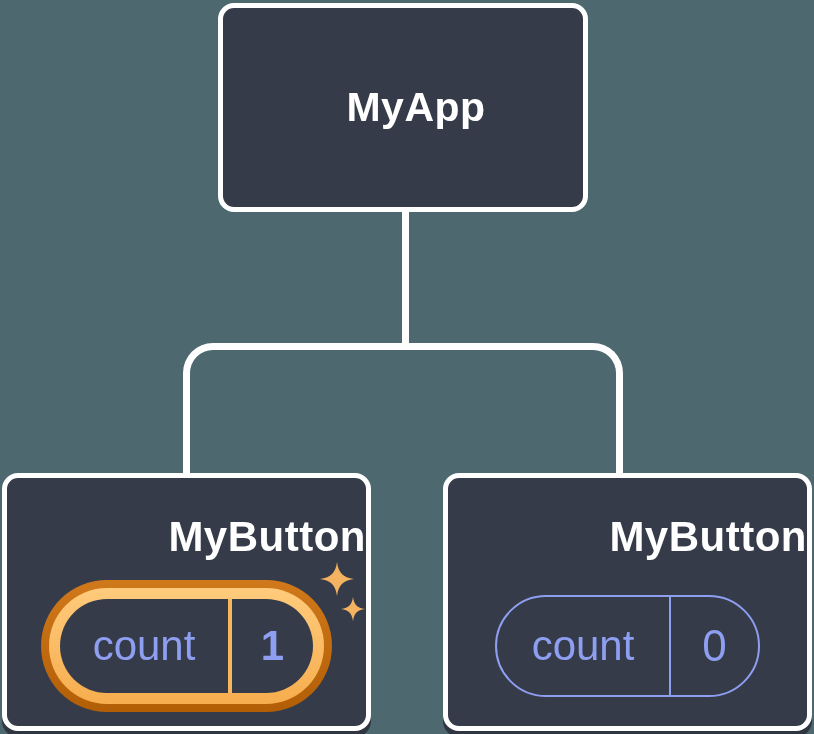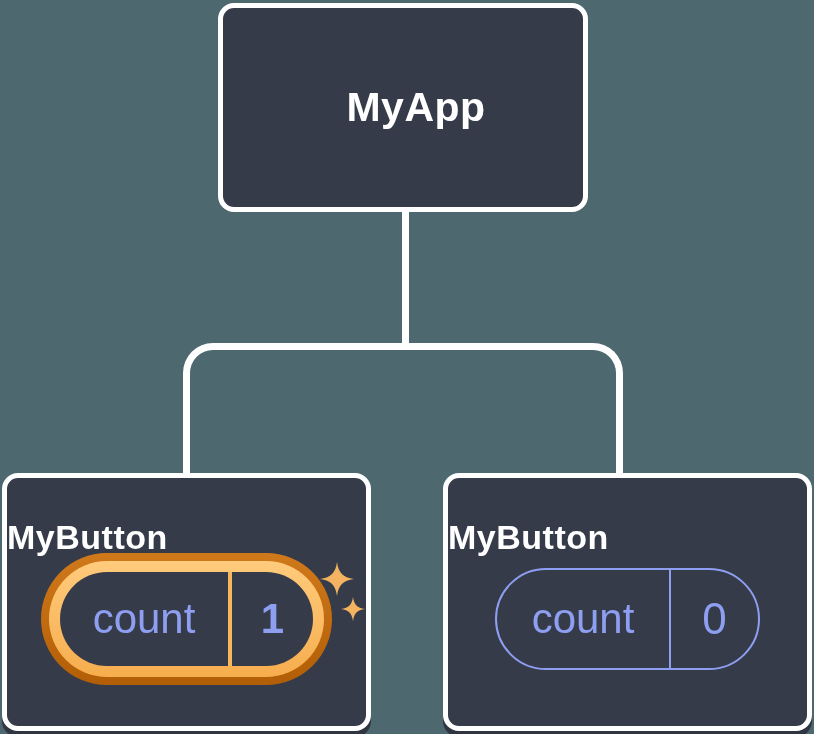--- a/index.html
+++ b/index.html
@@ -29,22 +29,22 @@
   .node.child {
     top: 473px;
     width: 369px; height: 258px;
     box-shadow: 0 6px 0 0 var(--node-shadow, #2f3541);
   }
   .node.child.left  { left: 2px;  }
   .node.child.right { left: 443px; }
   .node-title {
     margin-top: 35px;
     line-height: 48px;
-    text-align: left;
-    font-size: 34px;
+    text-align: right;
+    font-size: 42px;
     font-weight: 700;
     letter-spacing: 0.5px;
     color: #ffffff;
   }
   
   .stem {
     position: absolute;
     left: 402px; top: 212px;
     width: 7px; height: 135px;
     background: var(--connector, #ffffff);
@@ -54,22 +54,22 @@
     left: 183px; top: 343px;
     width: 440px; height: 130px;
     box-sizing: border-box;
     border-top: 7px solid var(--connector, #ffffff);
     border-left: 7px solid var(--connector, #ffffff);
     border-right: 7px solid var(--connector, #ffffff);
     border-radius: 30px 30px 0 0;
   }
   
   .pill-row {
-    height: 116px;
-    margin-top: 0;
+    height: 132px;
+    margin-top: 19px;
     display: flex;
     align-items: center;
     justify-content: center;
   }
   .pill-highlight {
     background: linear-gradient(180deg, var(--highlight-dark-top, #d0791b), var(--highlight-dark-bottom, #b25e06));
     padding: 8px;
     border-radius: 999px;
   }
   .pill-gold {

